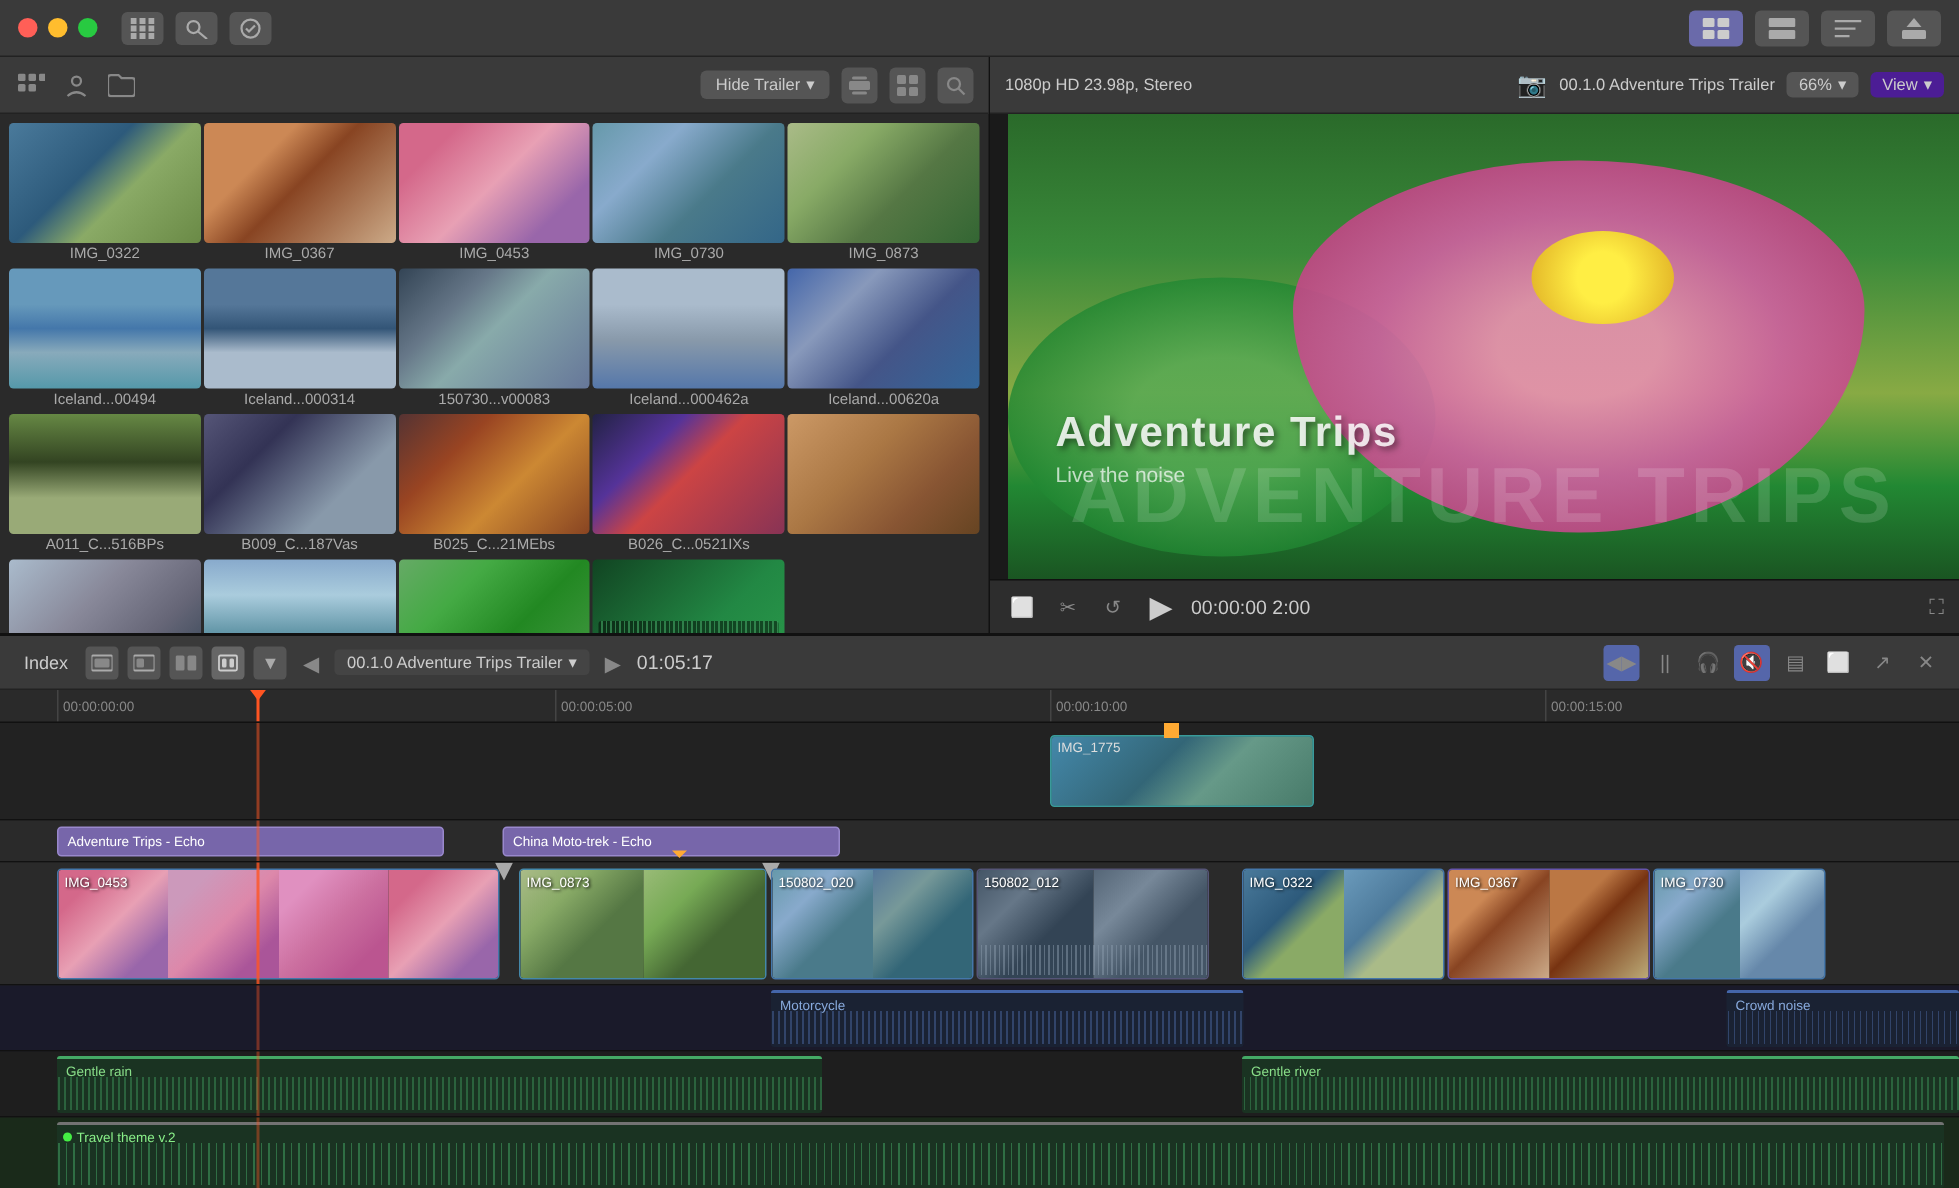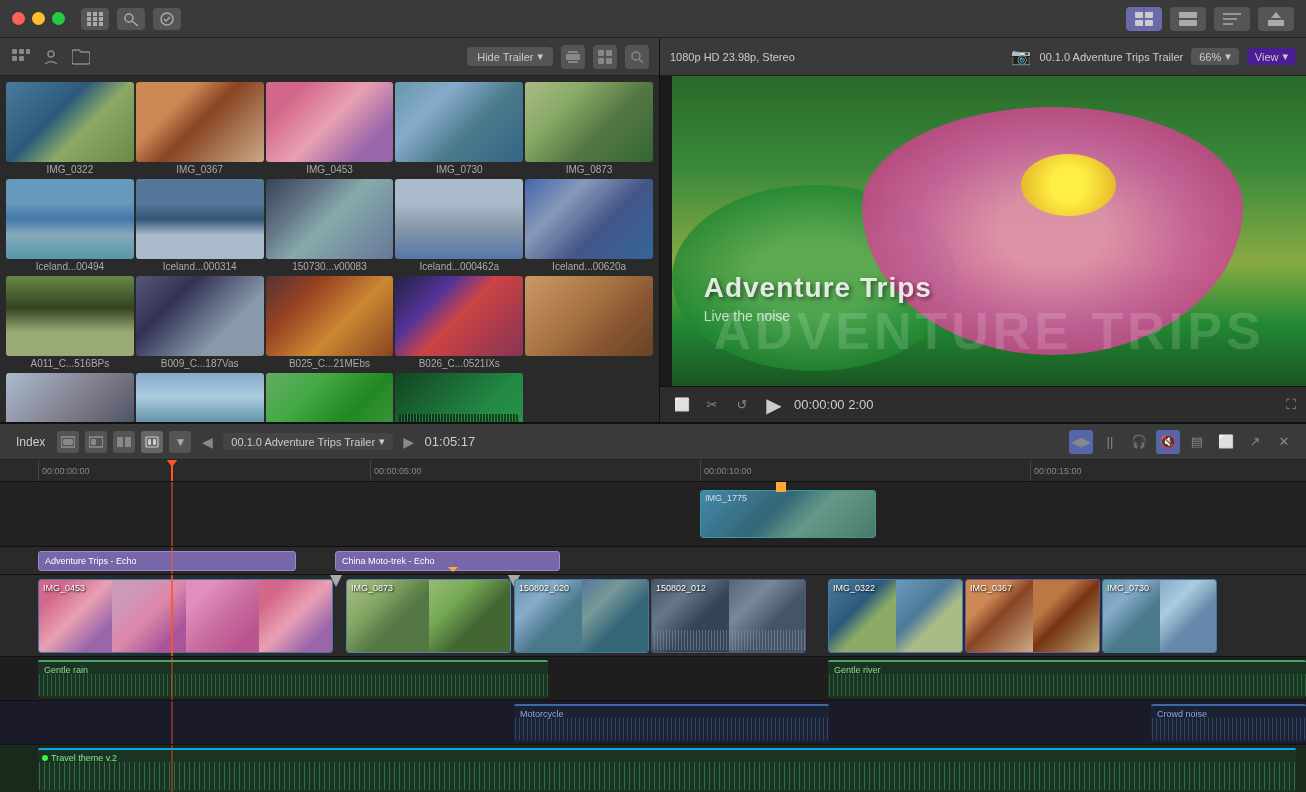--- a/index.html
+++ b/index.html
@@ -964,51 +964,51 @@
         <div style="position:absolute; left:1102px; top:4px; width:115px; height:74px; border-radius:3px; overflow:hidden; border:1px solid #4477aa; cursor:pointer;">
           <div style="display:flex; height:100%;">
             <div style="flex:1; background: linear-gradient(135deg,#6699aa 0%,#88aacc 30%,#4a7a8a 60%);"></div>
             <div style="flex:1; background: linear-gradient(135deg,#88aacc 0%,#aaccdd 30%,#6688aa 60%);"></div>
           </div>
           <span style="position:absolute; top:3px; left:4px; font-size:9px; color:#fff; text-shadow:1px 1px 2px #000;">IMG_0730</span>
         </div>
 
       </div>
 
+      <div style="position:relative; height:44px; background:#1a1a2a; border-bottom:1px solid #111;">
+        <div style="position:absolute; left:171px; top:0; bottom:0; width:2px; background:rgba(255,85,34,0.4); z-index:5;"></div>
+
+        <div style="position:absolute; left:514px; top:3px; width:315px; height:38px; background:#1a2233; border-top:2px solid #4466aa; border-radius:2px; cursor:pointer;">
+          <span style="position:absolute; top:3px; left:6px; font-size:9px; color:#88aadd;">Motorcycle</span>
+          <div style="position:absolute; bottom:2px; left:0; right:0; height:22px; background:repeating-linear-gradient(90deg, transparent 0px, transparent 1px, #5577bb 1px, #5577bb 2px, transparent 2px, transparent 4px); opacity:0.4;"></div>
+        </div>
+
+        <div style="position:absolute; left:1151px; top:3px; width:155px; height:38px; background:#1a2233; border-top:2px solid #4466aa; border-radius:2px; cursor:pointer;">
+          <span style="position:absolute; top:3px; left:6px; font-size:9px; color:#88aadd;">Crowd noise</span>
+          <div style="position:absolute; bottom:2px; left:0; right:0; height:22px; background:repeating-linear-gradient(90deg, transparent 0px, transparent 1px, #5577bb 1px, #5577bb 2px, transparent 2px, transparent 4px); opacity:0.4;"></div>
+        </div>
+      </div>
+
       <div style="position:relative; height:44px; background:#1e1e1e; border-bottom:1px solid #111;">
         <div style="position:absolute; left:171px; top:0; bottom:0; width:2px; background:rgba(255,85,34,0.4); z-index:5;"></div>
 
         <div style="position:absolute; left:38px; top:3px; width:510px; height:38px; background:#1a3322; border-top:2px solid #44aa66; border-radius:2px; cursor:pointer;">
           <span style="position:absolute; top:3px; left:6px; font-size:9px; color:#88dd88;">Gentle rain</span>
           <div style="position:absolute; bottom:2px; left:0; right:0; height:22px; background:repeating-linear-gradient(90deg, transparent 0px, transparent 1px, #44aa66 1px, #44aa66 2px, transparent 2px, transparent 4px); opacity:0.4;"></div>
         </div>
 
         <div style="position:absolute; left:828px; top:3px; width:478px; height:38px; background:#1a3322; border-top:2px solid #44aa66; border-radius:2px; cursor:pointer;">
           <span style="position:absolute; top:3px; left:6px; font-size:9px; color:#88dd88;">Gentle river</span>
           <div style="position:absolute; bottom:2px; left:0; right:0; height:22px; background:repeating-linear-gradient(90deg, transparent 0px, transparent 1px, #44aa66 1px, #44aa66 2px, transparent 2px, transparent 4px); opacity:0.4;"></div>
         </div>
       </div>
 
-      <div style="position:relative; height:44px; background:#1a1a2a; border-bottom:1px solid #111;">
-        <div style="position:absolute; left:171px; top:0; bottom:0; width:2px; background:rgba(255,85,34,0.4); z-index:5;"></div>
-
-        <div style="position:absolute; left:514px; top:3px; width:315px; height:38px; background:#1a2233; border-top:2px solid #4466aa; border-radius:2px; cursor:pointer;">
-          <span style="position:absolute; top:3px; left:6px; font-size:9px; color:#88aadd;">Motorcycle</span>
-          <div style="position:absolute; bottom:2px; left:0; right:0; height:22px; background:repeating-linear-gradient(90deg, transparent 0px, transparent 1px, #5577bb 1px, #5577bb 2px, transparent 2px, transparent 4px); opacity:0.4;"></div>
-        </div>
-
-        <div style="position:absolute; left:1151px; top:3px; width:155px; height:38px; background:#1a2233; border-top:2px solid #4466aa; border-radius:2px; cursor:pointer;">
-          <span style="position:absolute; top:3px; left:6px; font-size:9px; color:#88aadd;">Crowd noise</span>
-          <div style="position:absolute; bottom:2px; left:0; right:0; height:22px; background:repeating-linear-gradient(90deg, transparent 0px, transparent 1px, #5577bb 1px, #5577bb 2px, transparent 2px, transparent 4px); opacity:0.4;"></div>
-        </div>
-      </div>
-
       <div style="position:relative; height:50px; background:#1a2a1a; border-bottom:1px solid #111;">
         <div style="position:absolute; left:171px; top:0; bottom:0; width:2px; background:rgba(255,85,34,0.4); z-index:5;"></div>
-        <div style="position:absolute; left:38px; top:3px; width:1258px; height:44px; background:#1a3322; border-top:2px solid #0ea5e9; border-radius:2px; cursor:pointer;">
+        <div style="position:absolute; left:38px; top:3px; width:1258px; height:44px; background:#1a3322; border-top:2px solid #737373; border-radius:2px; cursor:pointer;">
           <div class="music-label">
             <div class="music-dot"></div>
             <span>Travel theme v.2</span>
           </div>
           <div style="position:absolute; bottom:2px; left:0; right:0; height:28px; background:repeating-linear-gradient(90deg, transparent 0px, transparent 1px, #44aa66 1px, #44aa66 2px, transparent 2px, transparent 5px); opacity:0.5;"></div>
         </div>
       </div>
 
     </div>
   </div>

